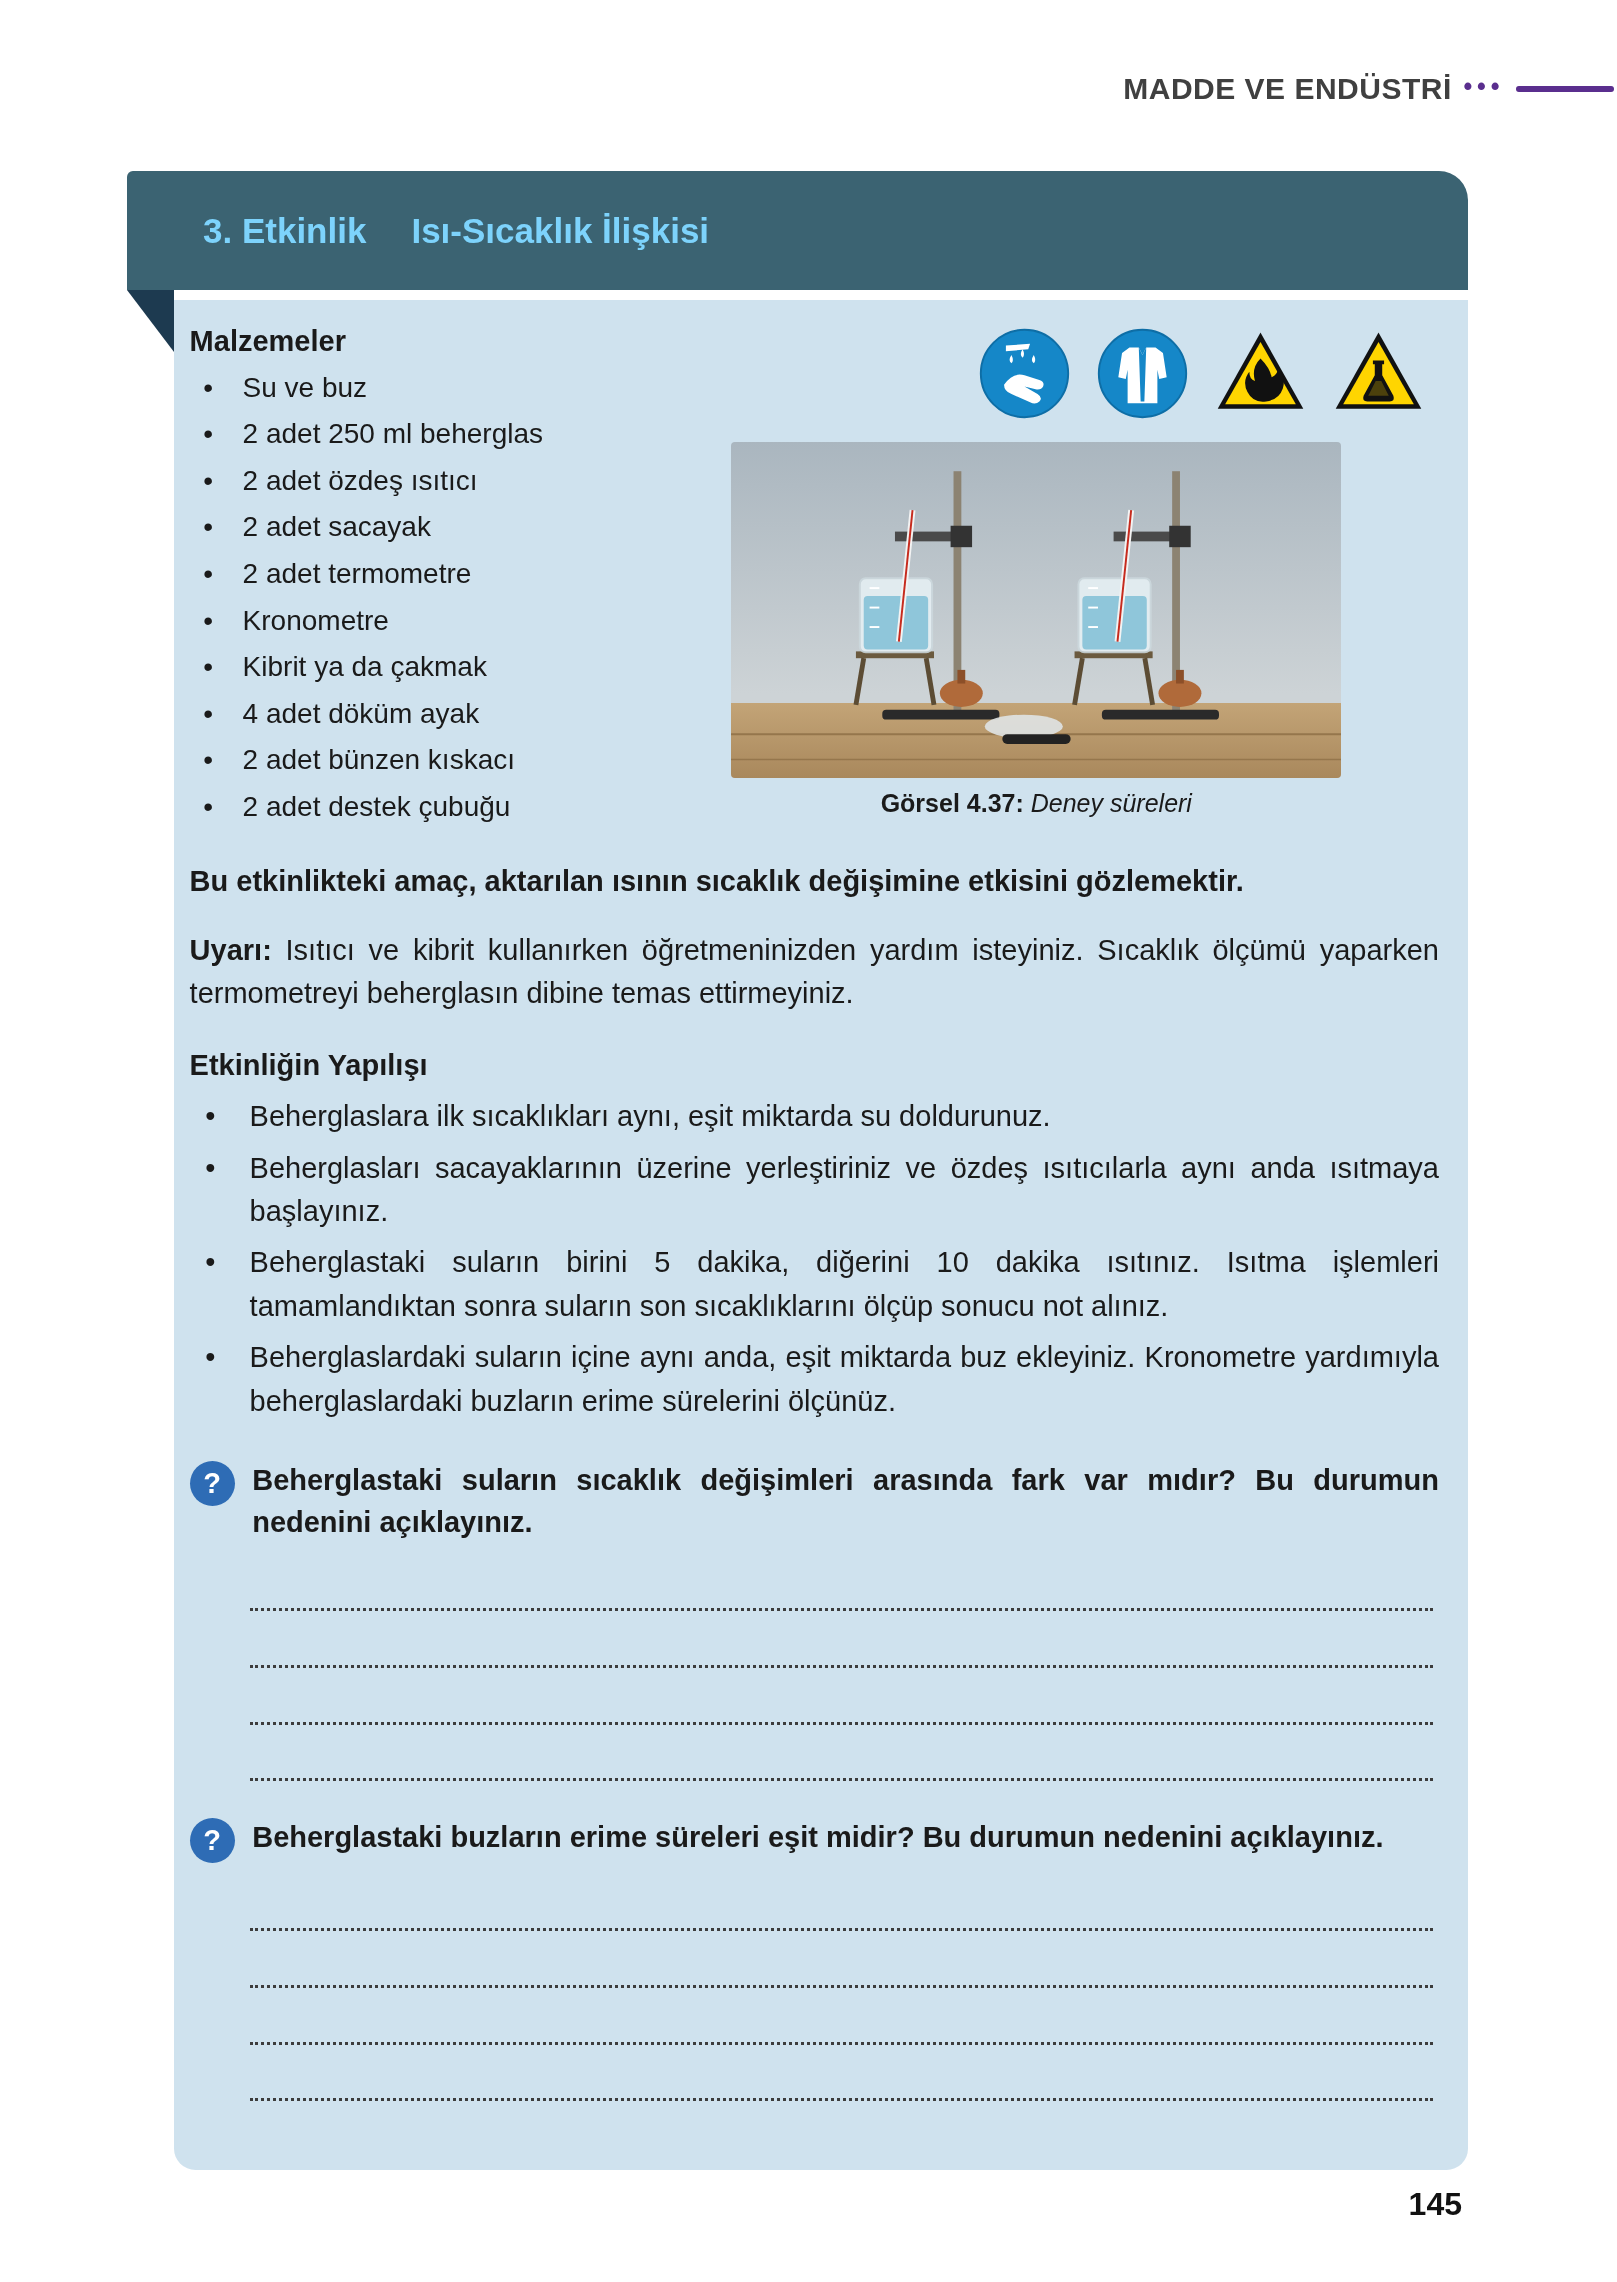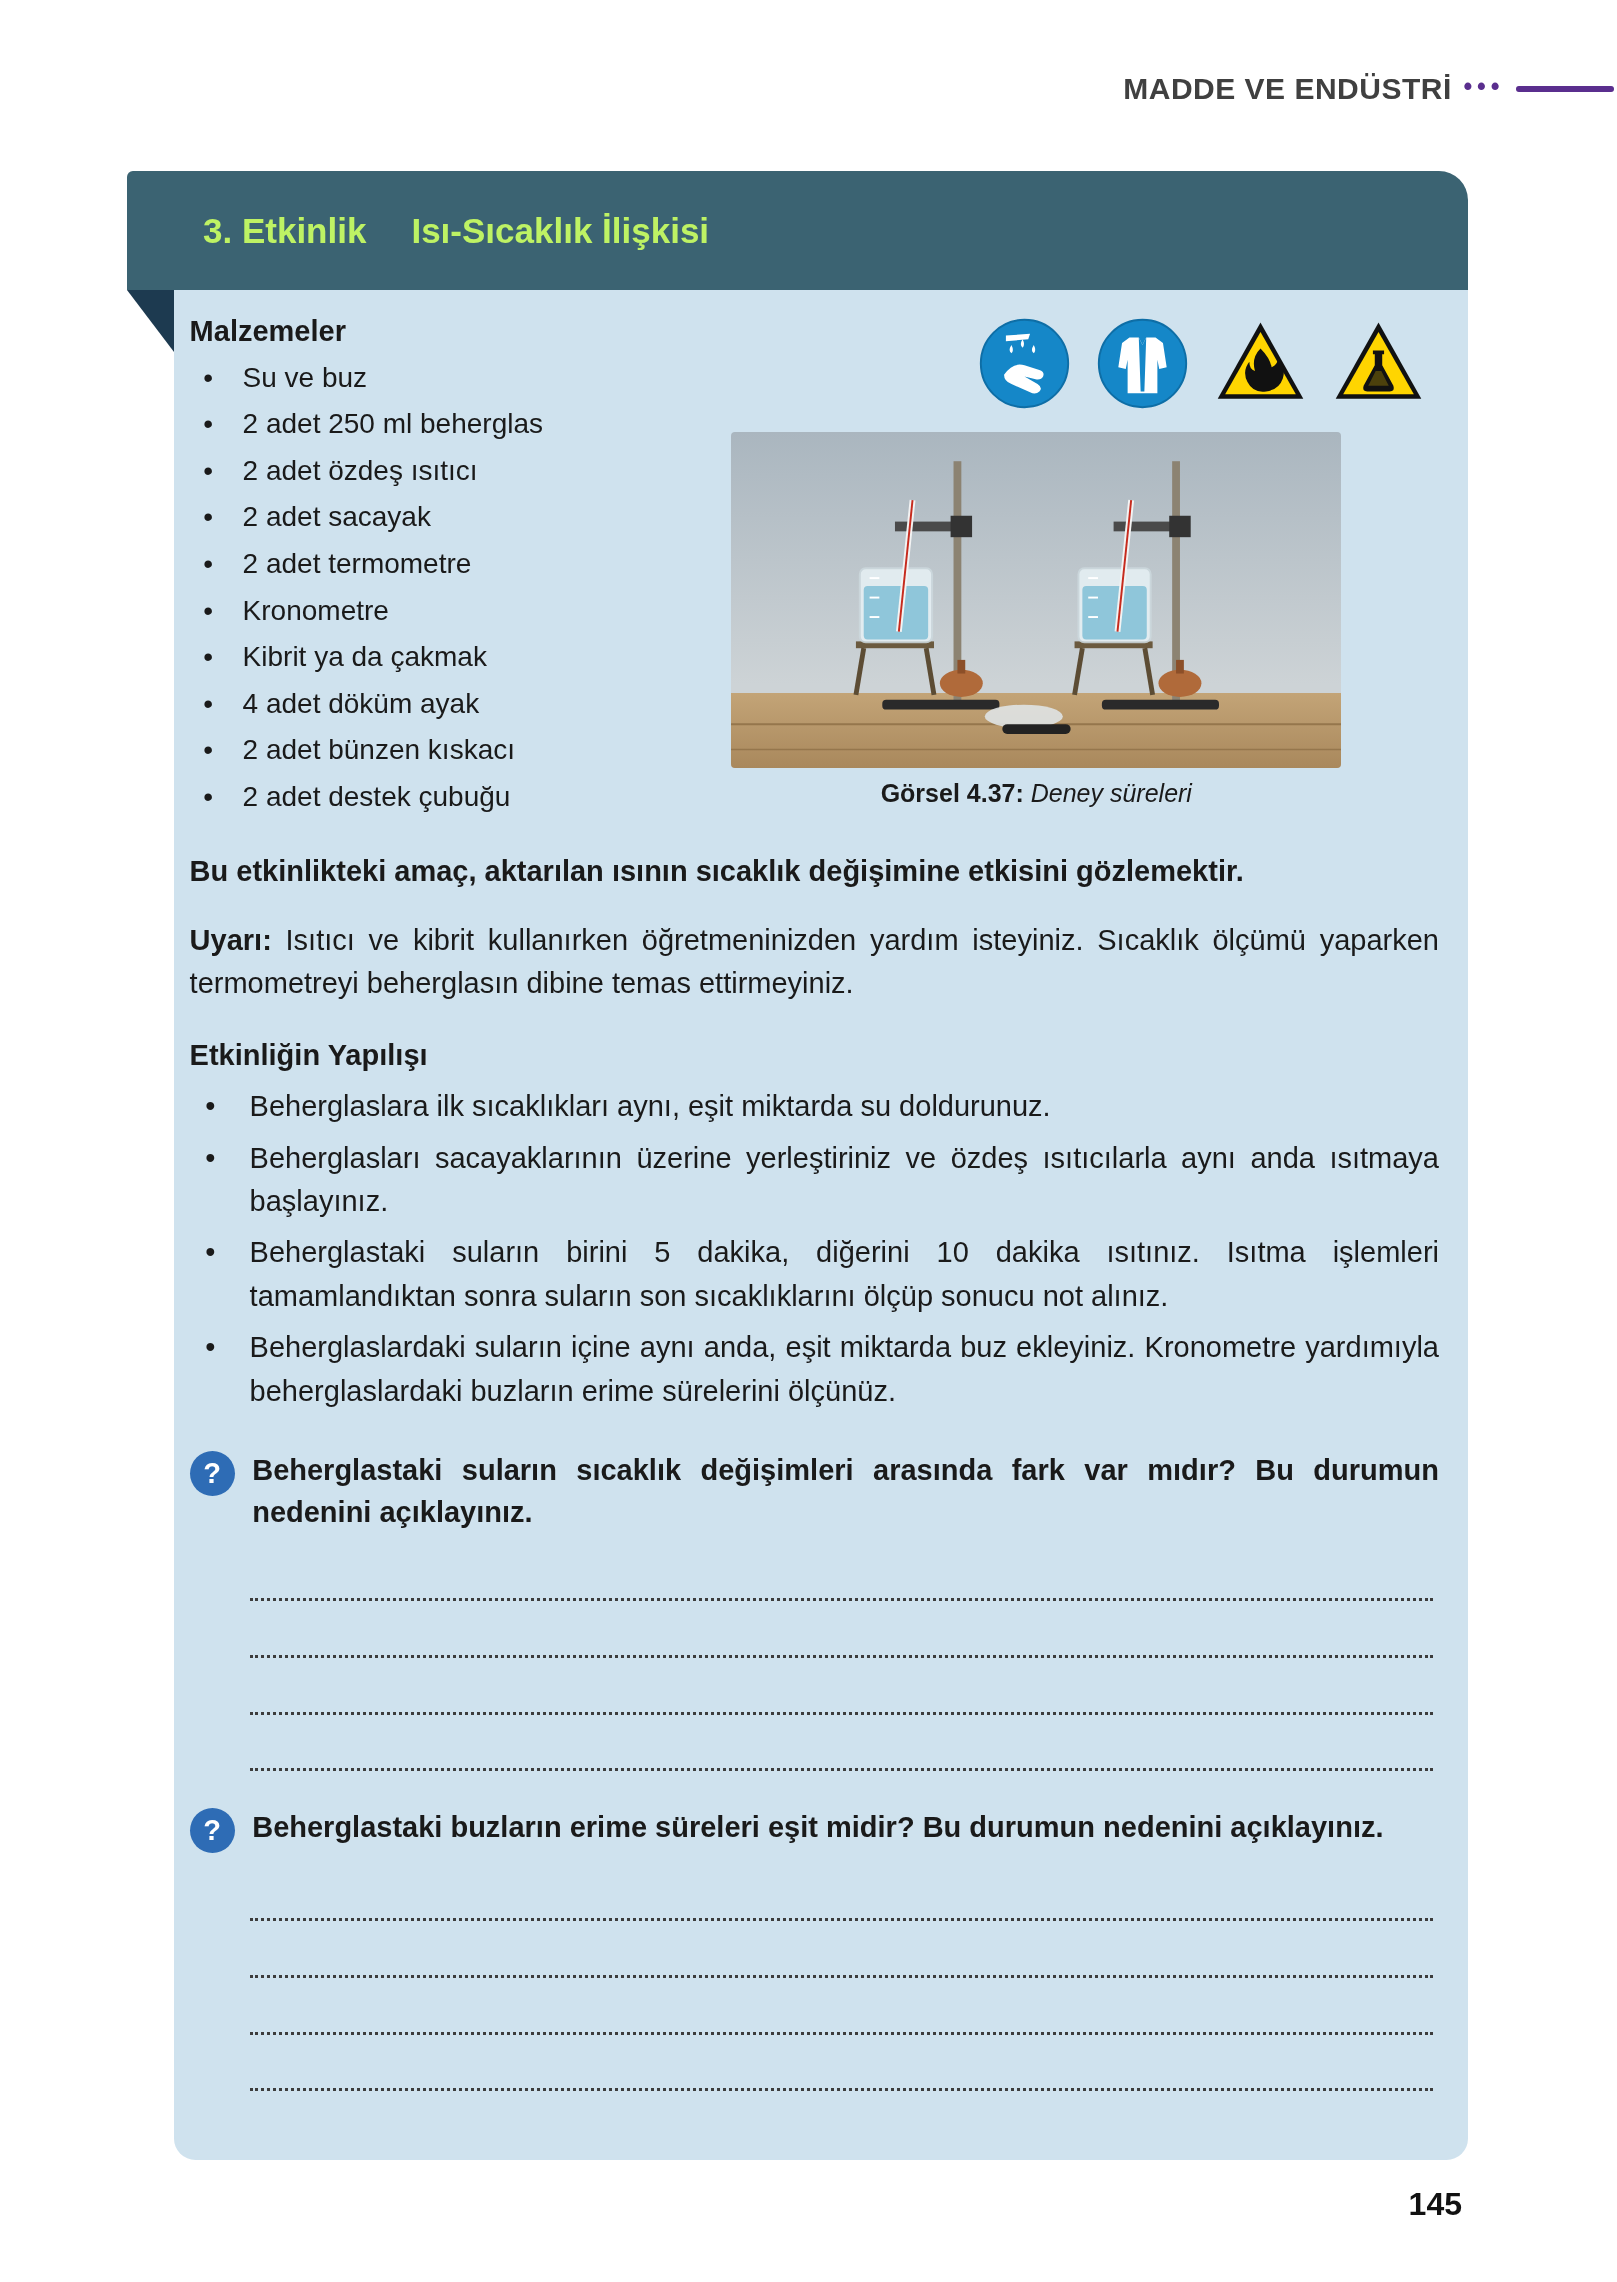--- a/index.html
+++ b/index.html
@@ -26,34 +26,34 @@
   }
   .top-header .rule { width:98px; height:5.9px; background:#5a2e8e; border-radius:2.9px; }
 
   
   .activity { position:absolute; left:0; top:171px; width:1618px; }
 
   .titlebar {
     position:absolute; left:127px; right:150px; top:0; height:119px;
     background:#3b6372; border-radius:5.9px 29px 0 0;
     display:flex; align-items:center; padding-left:76px;
-    color:#bef264;
+    color:#7dd3fc;
   }
   .titlebar .activity-number { font-weight:bold; font-size:35px; margin-right:45px; }
   .titlebar .activity-title  { font-weight:bold; font-size:35px; }
 
   .fold {
     position:absolute; left:127px; top:119px;
     width:0; height:0;
     border-right:47px solid #1d3a50;
     border-bottom:62px solid transparent;
   }
 
   .panel {
-    position:absolute; left:174px; right:150px; top:119px;
+    position:absolute; left:174px; right:150px; top:129px;
     background:#cfe2ee;
     border-radius:0 0 21.5px 21.5px;
     padding:25px 29px 55px 15.6px;
   }
 
   
   .materials-row { display:flex; }
   .left-col { width:532px; flex:none; }
   .right-col { flex:1; display:flex; flex-direction:column; }
 

